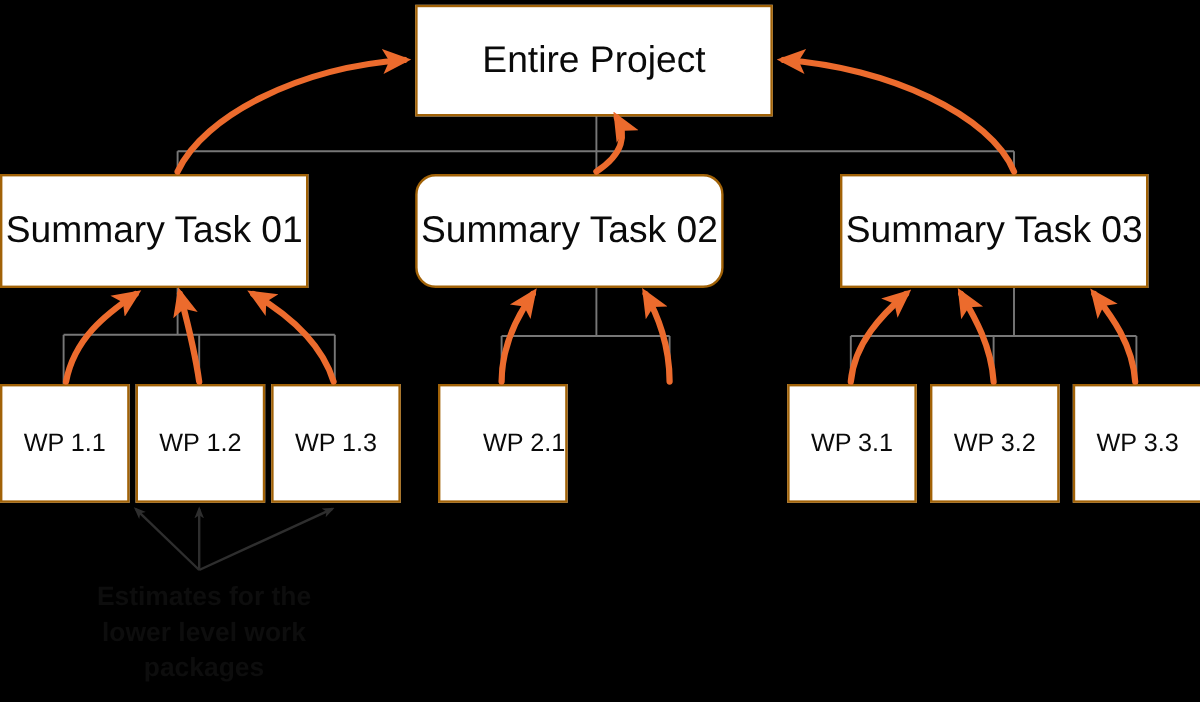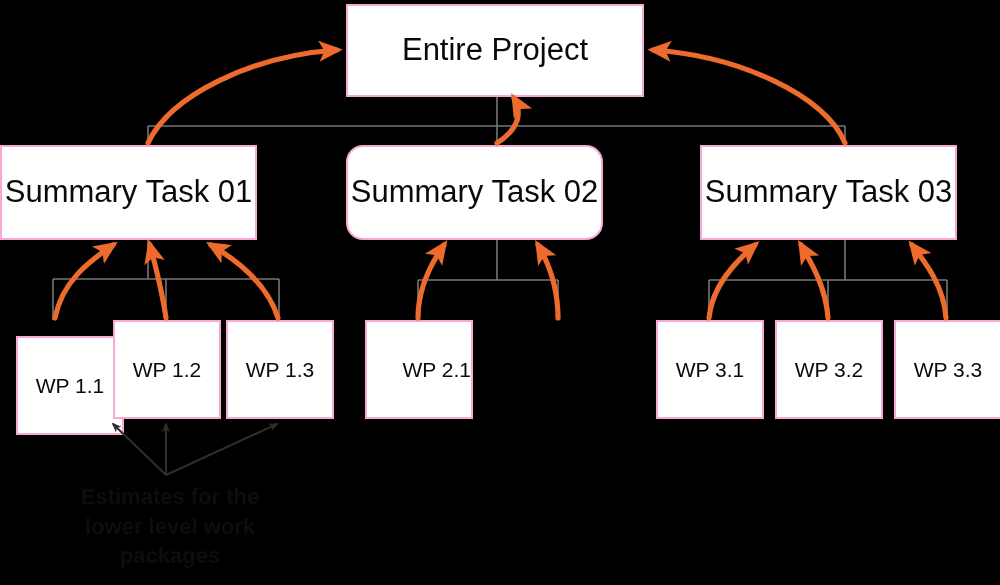--- a/index.html
+++ b/index.html
@@ -23,21 +23,21 @@
     height: 585px;
     overflow: visible;
   }
   svg.connectors { z-index: 1; }
   svg.arrows { z-index: 3; }
 
   .node {
     position: absolute;
     box-sizing: border-box;
     background: #ffffff;
-    border: 2px solid #f9a8d4;
+    border: 2px solid #a16207;
     display: flex;
     align-items: center;
     justify-content: center;
     color: #0a0a0a;
     z-index: 2;
     text-align: center;
     line-height: 1.1;
   }
   .node-root {
     left: 346px; top: 4px; width: 298px; height: 93px;
@@ -48,21 +48,21 @@
     font-size: 31px;
   }
   .st01 { left: 0px; }
   .st02 { left: 346px; border-radius: 17px; }
   .st03 { left: 700px; }
 
   .node-wp {
     top: 320px; width: 108px; height: 99px;
     font-size: 21px;
   }
-  .wp11 { left: 16px; margin-top: 16px; }
+  .wp11 { left: 0px; }
   .wp12 { left: 113px; }
   .wp13 { left: 226px; }
   .wp21 { left: 365px; justify-content: flex-end; }
   .wp22 { left: 505px; }
   .wp31 { left: 656px; }
   .wp32 { left: 775px; }
   .wp33 { left: 894px; }
 
   .caption {
     position: absolute;

